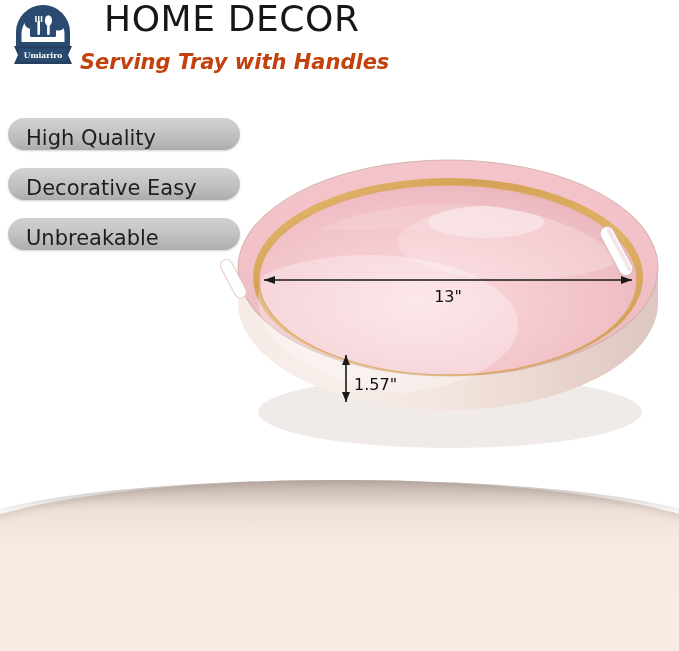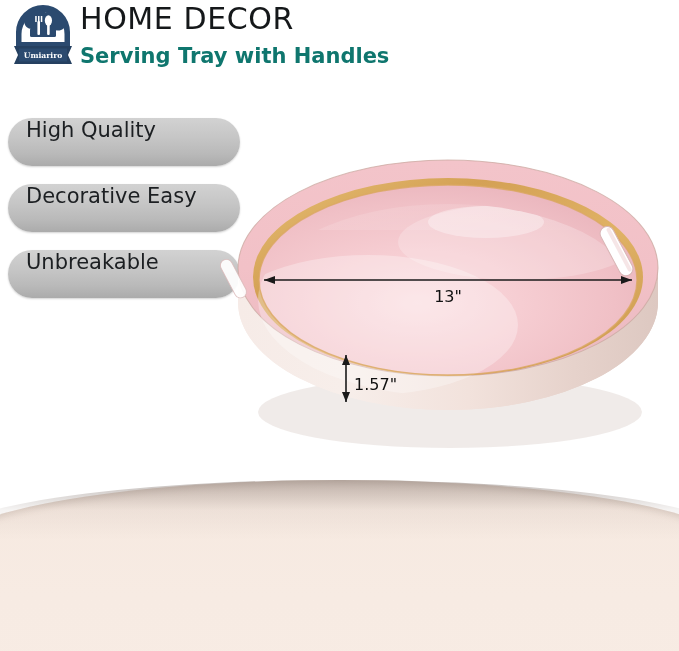--- a/index.html
+++ b/index.html
@@ -27,54 +27,56 @@
   #logo-badge {
     position: absolute;
     left: 12px; top: 2px;
     width: 62px; height: 66px;
   }
   #brand-text-block {
     position: absolute;
     left: 80px; top: 0px;
   }
   #title {
-    font-size: 30px;
+    font-size: 36px;
     font-weight: 400;
     letter-spacing: 0.6px;
     color: #15181a;
     line-height: 38px;
     white-space: nowrap;
     font-family: "DejaVu Sans", sans-serif;
+    margin-left: 24px;
   }
   #subtitle {
     font-size: 21px;
     font-weight: 700;
-    color: #0f766e;
+    color: #c2410c;
     line-height: 30px;
-    margin-top: 3px;
+    margin-top: 9px;
     white-space: nowrap;
     font-family: "DejaVu Sans", sans-serif;
+    font-style: italic;
   }
 
   
   #feature-list {
     position: absolute;
     left: 0; top: 118px;
     width: 240px;
   }
   .pill {
     position: relative;
     margin-left: 8px;
     margin-bottom: 18px;
-    height: 48px;
+    height: 32px;
     border-radius: 24px;
     background: linear-gradient(180deg, #d2d2d2 0%, #c6c6c6 40%, #b9b9b9 75%, #ababab 100%);
     box-shadow: 0 1px 2px rgba(0,0,0,0.18);
     display: flex;
-    align-items: flex-start;
+    align-items: flex-end;
     box-sizing: border-box;
     padding-left: 18px;
     padding-right: 18px;
   }
   .pill-label {
     font-size: 21px;
     font-weight: 400;
     color: #1c1f22;
     white-space: nowrap;
     font-family: "DejaVu Sans", sans-serif;

